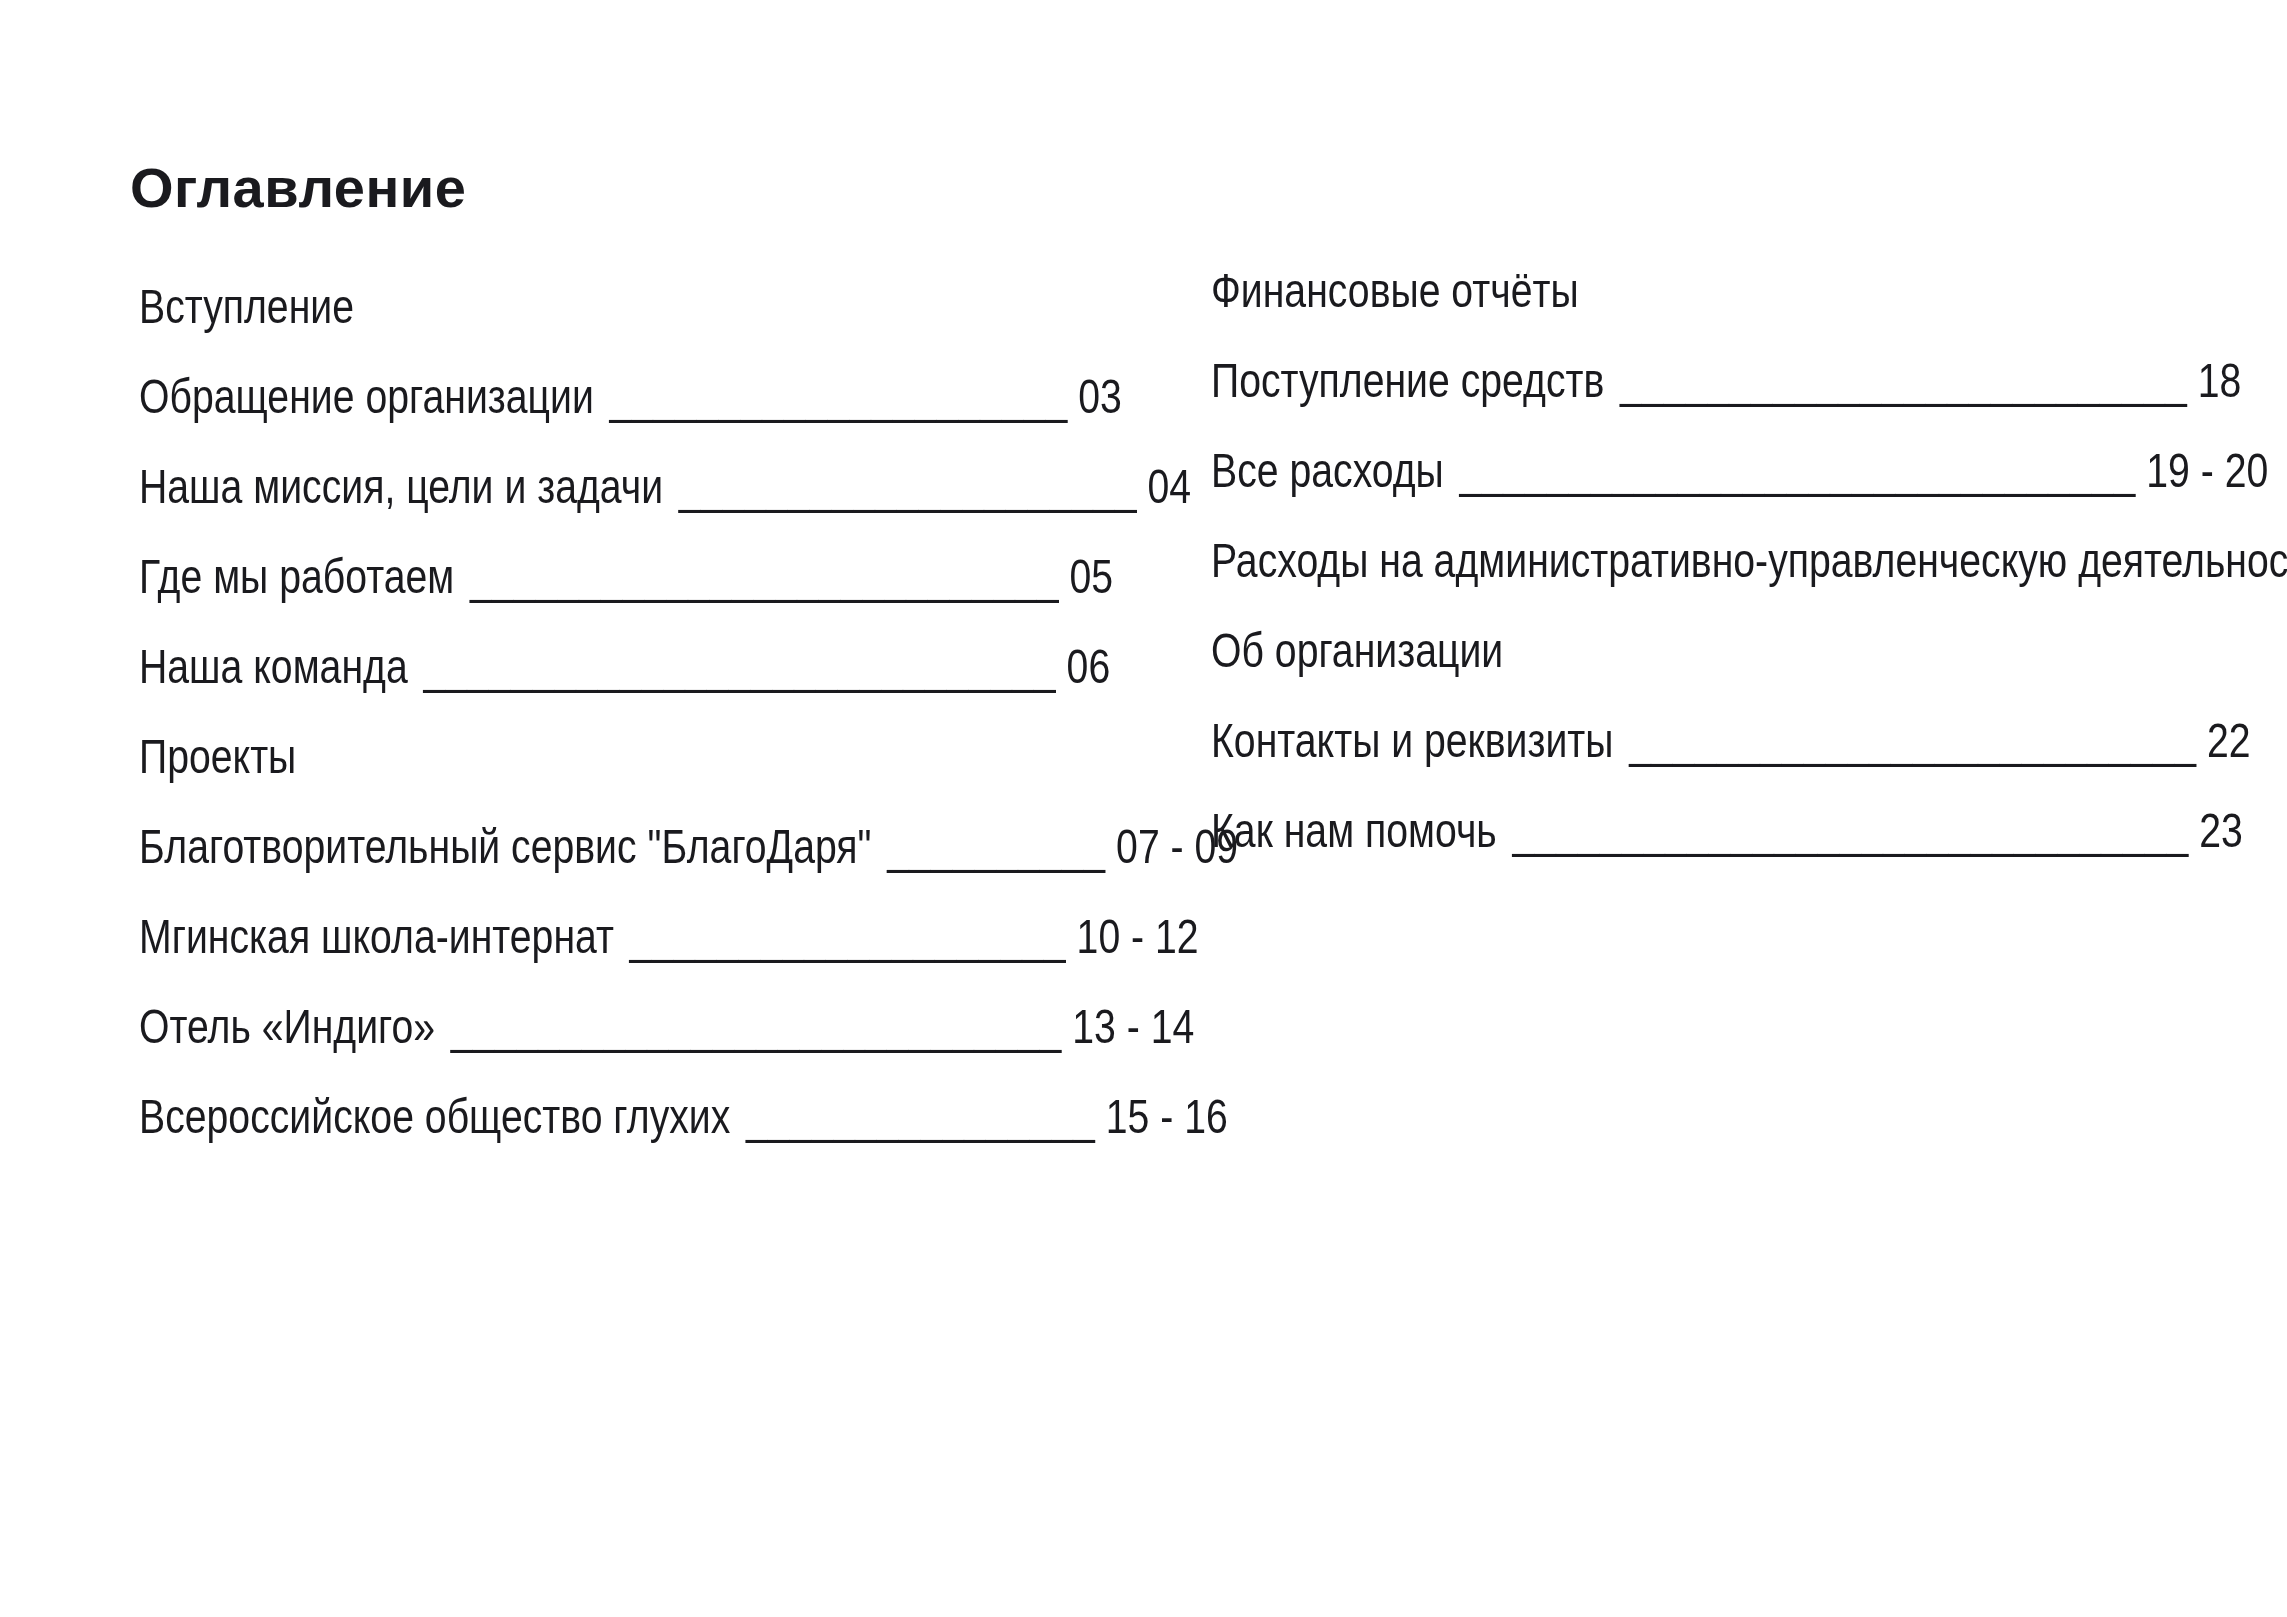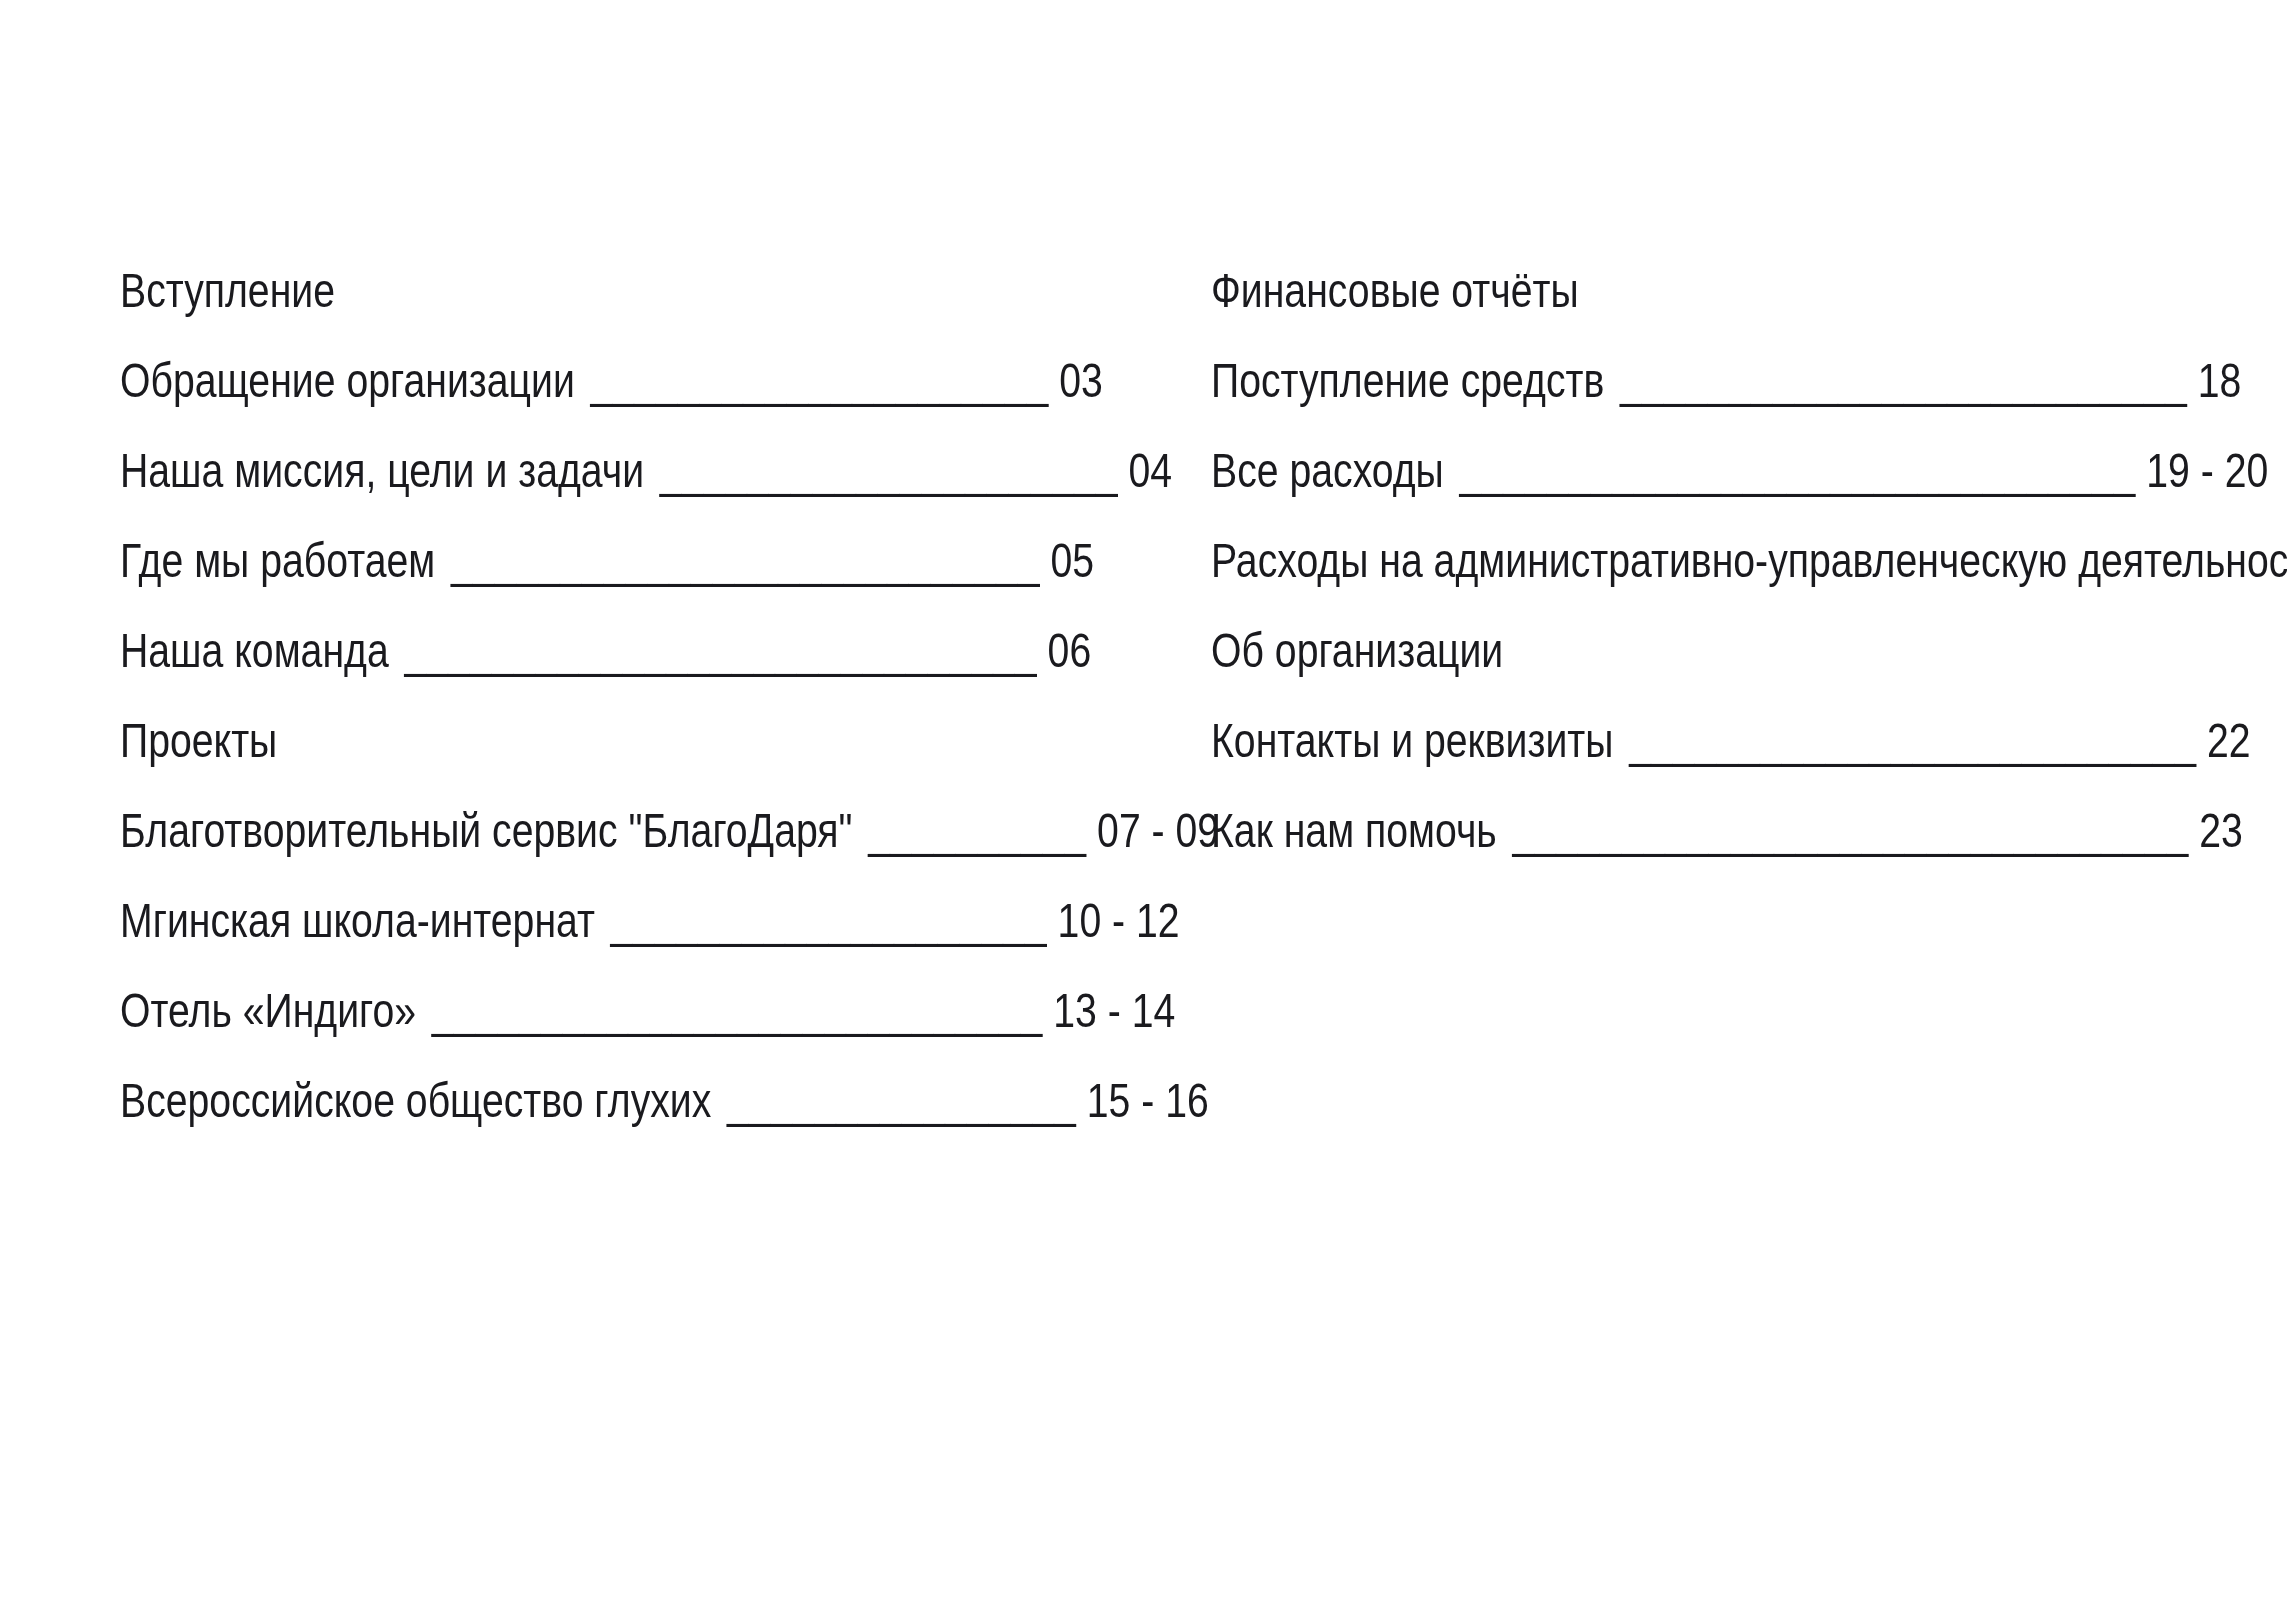--- a/index.html
+++ b/index.html
@@ -27,21 +27,21 @@
     font-size: 56px;
     font-weight: 700;
     line-height: 59px;
     letter-spacing: 0.5px;
     white-space: nowrap;
   }
   .toc-col {
     position: absolute;
     top: 261px;
   }
-  .toc-col.left  { left: 120px;  width: 1063px; }
+  .toc-col.left  { left: 139px;  width: 1063px; margin-top: 16px; }
   .toc-col.right { left: 1211px; width: 1092px; }
   .toc-row {
     height: 90px;
     font-size: 49px;
     line-height: 59px;
     white-space: nowrap;
     transform: scaleX(0.8);
     transform-origin: 0 0;
     letter-spacing: 0;
   }
@@ -59,20 +59,21 @@
   }
   .page-num {
     display: inline;
   }
 </style>
 </head>
 <body style="color: rgb(26, 26, 30); background: rgb(255, 255, 255);">
 
 <div class="page">
 
+  <h1 class="page-title">Оглавление</h1>
 
   <div class="toc-col left" id="toc-left">
       <div class="toc-row section">
     <span class="section-label">Вступление</span>
   </div>
       <div class="toc-row entry">
     <span class="entry-label">Обращение организации</span><span class="leader">_____________________</span><span class="page-num">03</span>
   </div>
       <div class="toc-row entry">
     <span class="entry-label">Наша миссия, цели и задачи</span><span class="leader">_____________________</span><span class="page-num">04</span>

